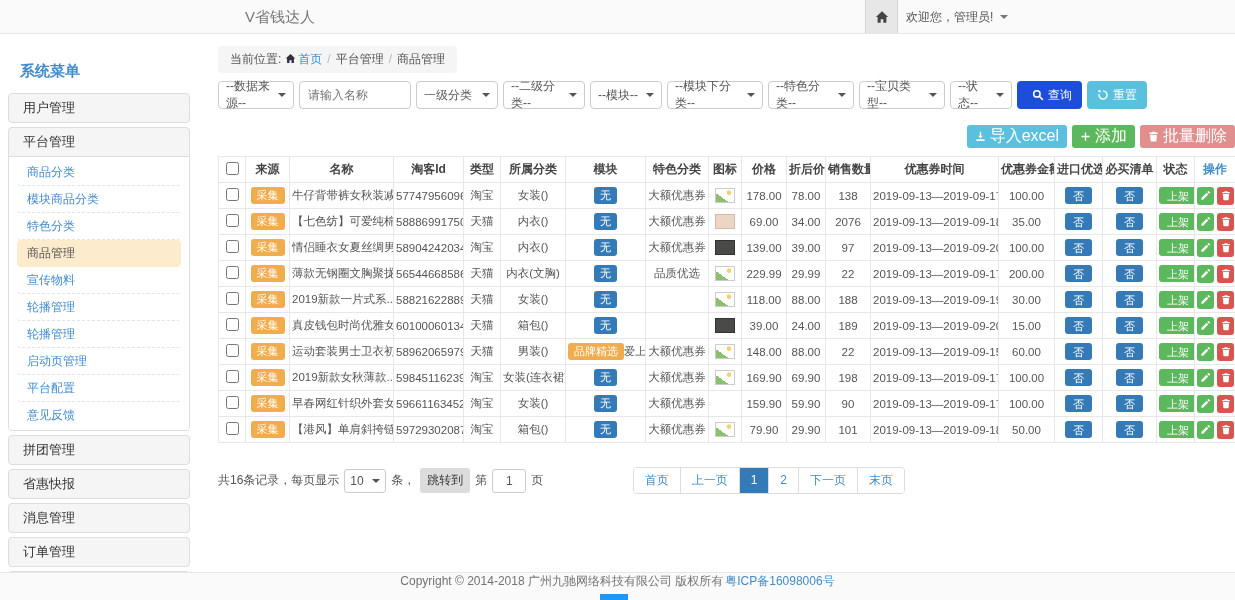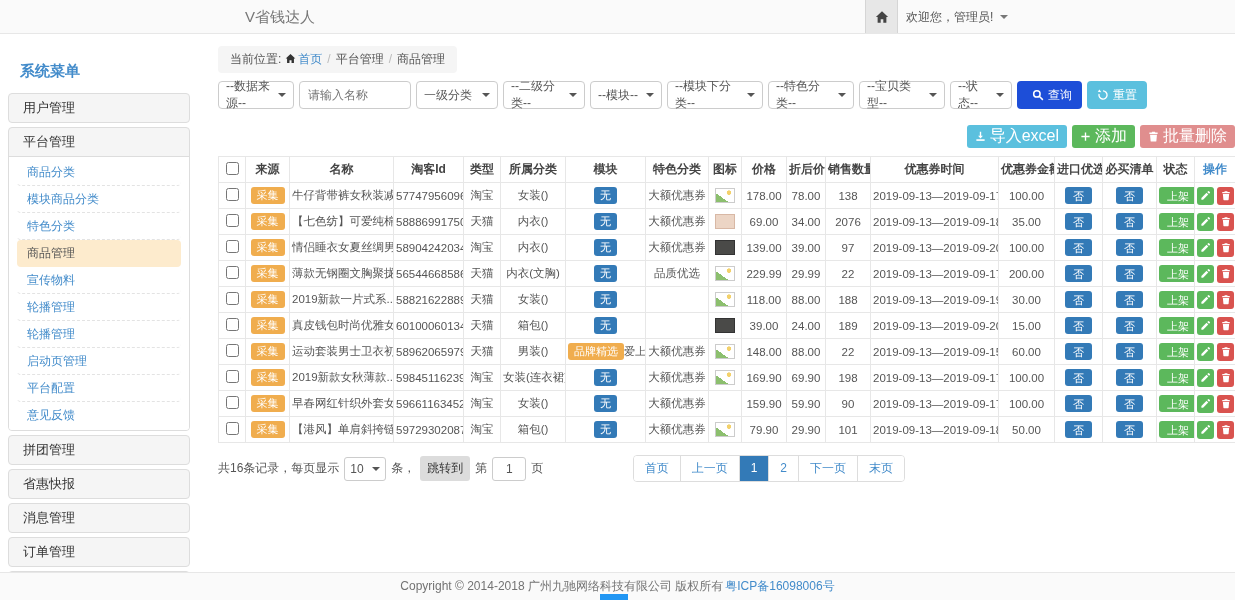--- a/index.html
+++ b/index.html
@@ -59,33 +59,33 @@
   .t-green { background: #5cb85c; }
   .op-btn { display: inline-flex; align-items: center; justify-content: center; width: 17px; height: 18px; border-radius: 3px; cursor: pointer; vertical-align: middle; }
   .op-edit { background: #5cb85c; }
   .op-del { background: #d9534f; }
   .thumb { display: inline-block; width: 20px; height: 15px; border: 1px solid #ccc; background: #fff; vertical-align: middle; }
   .thumb.broken { background-color: #fff; background-image: radial-gradient(circle at 72% 28%, #f3d16b 0 2px, transparent 2.5px), linear-gradient(to top right, #8cbf6e 0 34%, transparent 34%); }
   .thumb.pink { background: #ecd5c5; border-color: #d8b8a5; }
   .thumb.dark { background: #4a4a48; border-color: #333; }
 
   
-  .pagerow { margin-top: 12px; width: 1017px; display: flex; justify-content: space-between; align-items: center; color: #555; }
+  .pagerow { margin-top: 24px; width: 1017px; display: flex; justify-content: space-between; align-items: center; color: #555; }
   .pageinfo { display: flex; align-items: center; gap: 5px; }
   .mini-sel { display: inline-flex; align-items: center; justify-content: space-between; border: 1px solid #ccc; border-radius: 3px; background: #fff; height: 24px; width: 42px; padding: 0 5px; cursor: pointer; }
   .mini-sel .caret { border-top-color: #555; margin-left: 4px; }
   .jump-btn { background: #dcdcdc; color: #333; padding: 4px 7px; border-radius: 3px; cursor: pointer; }
   .page-input { width: 34px; height: 24px; border: 1px solid #ccc; border-radius: 3px; text-align: center; font-size: 12px; color: #555; }
   .pager { display: flex; border: 1px solid #ddd; border-radius: 4px; overflow: hidden; margin-right: 330px; }
   .page-btn { padding: 6px 11px; color: #428bca; background: #fff; border-right: 1px solid #ddd; text-decoration: none; font-size: 12px; cursor: pointer; line-height: 13px; }
   .page-btn:last-child { border-right: none; }
   .page-btn.active { background: #337ab7; color: #fff; }
 
   
-  .footer { position: absolute; left: 0; right: 0; top: 572px; height: 28px; background: #fafafa; border-top: 1px solid #e7e7e7; display: flex; align-items: center; justify-content: center; color: #737373; z-index: 5; }
+  .footer { position: absolute; left: 0; right: 0; top: 572px; height: 28px; background: #fafafa; border-top: 1px solid #e7e7e7; display: flex; align-items: flex-start; justify-content: center; color: #737373; z-index: 5; }
   .footer .link { color: #428bca; text-decoration: none; margin-left: 2px; cursor: pointer; }
   .bottom-blue { position: absolute; left: 600px; top: 594px; width: 28px; height: 6px; background: #2196f3; z-index: 6; }
 </style>
 </head>
 <body>
 
 <div class="screen">
 
   <header class="topbar">
     <div class="brand">V省钱达人</div>

